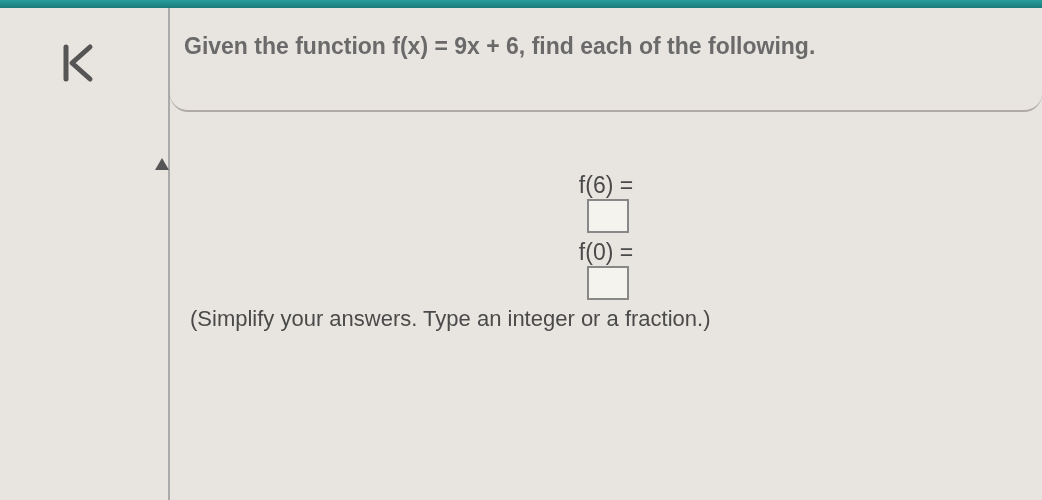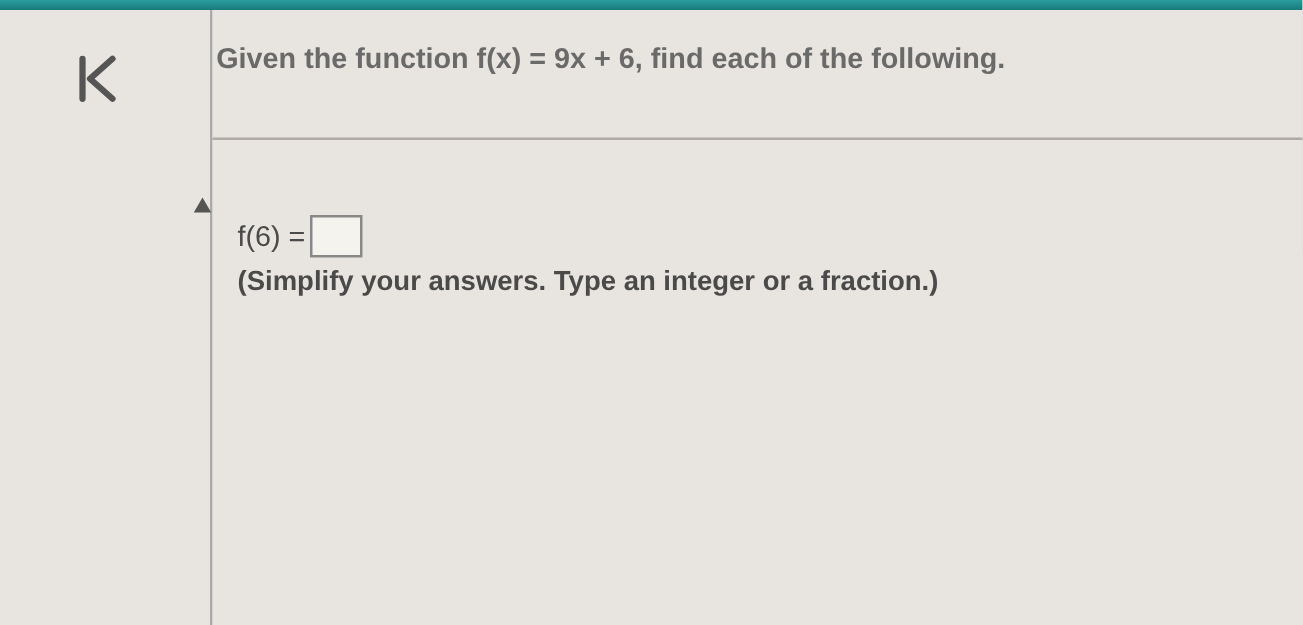--- a/index.html
+++ b/index.html
@@ -42,22 +42,23 @@
       cursor: pointer;
     }
     .content-panel {
       flex: 1;
       background: #e8e5e0;
       padding: 0;
       display: flex;
       flex-direction: column;
     }
     .question-header {
-      padding: 25px 20px 30px 3px;
+      padding: 25px 20px 30px 14px;
       border-bottom: 2px solid #b0aca5;
+      border-radius: 18px;
     }
     .question-text {
       font-size: 23px;
       color: #6a6a6a;
       font-weight: 600;
       margin-bottom: 20px;
     }
     .question-sublist {
       font-size: 23px;
       color: #5a5a5a;
@@ -76,37 +77,38 @@
     .answer-section {
       padding: 60px 20px 20px 20px;
     }
     .answer-row {
       font-size: 23px;
       color: #4a4a4a;
       font-weight: 500;
       margin-bottom: 6px;
       display: flex;
       align-items: center;
+      flex-direction: column;
     }
     .answer-label {
       display: inline-block;
     }
     .answer-box {
       display: inline-block;
       width: 42px;
       height: 34px;
       border: 2px solid #888;
       background: #f5f3ee;
       margin-left: 4px;
       vertical-align: middle;
     }
     .instruction {
       font-size: 22px;
       color: #4a4a4a;
-      font-weight: 700;
+      font-weight: 400;
       margin-top: 4px;
     }
     .minus {
       letter-spacing: -1px;
     }
   </style>
 </head>
 <body>
 
 <div class="top-bar"></div>
@@ -128,18 +130,22 @@
 
     <div class="question-header">
       <div class="question-text">Given the function f(x) = 9x + 6, find each of the following.</div>
     </div>
 
     <div class="answer-section">
       <div class="answer-row">
         <span class="answer-label">f(6) =</span>
         <span class="answer-box"></span>
       </div>
+      <div class="answer-row">
+        <span class="answer-label">f(0) =</span>
+        <span class="answer-box"></span>
+      </div>
       <div class="instruction">(Simplify your answers. Type an integer or a fraction.)</div>
     </div>
 
   </div>
 
 </div>
 
 </body></html>

